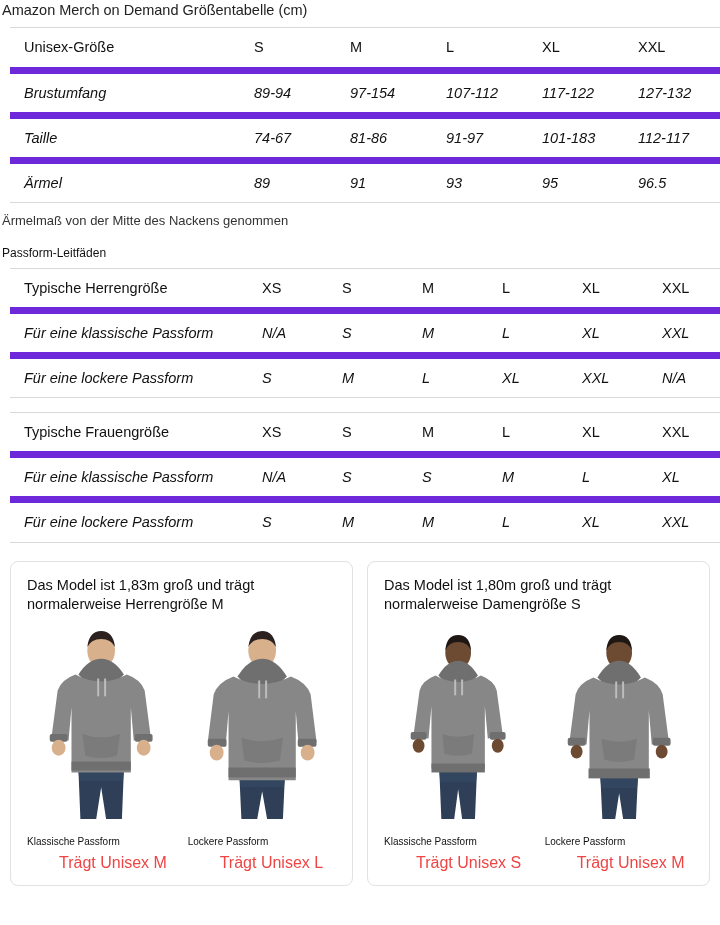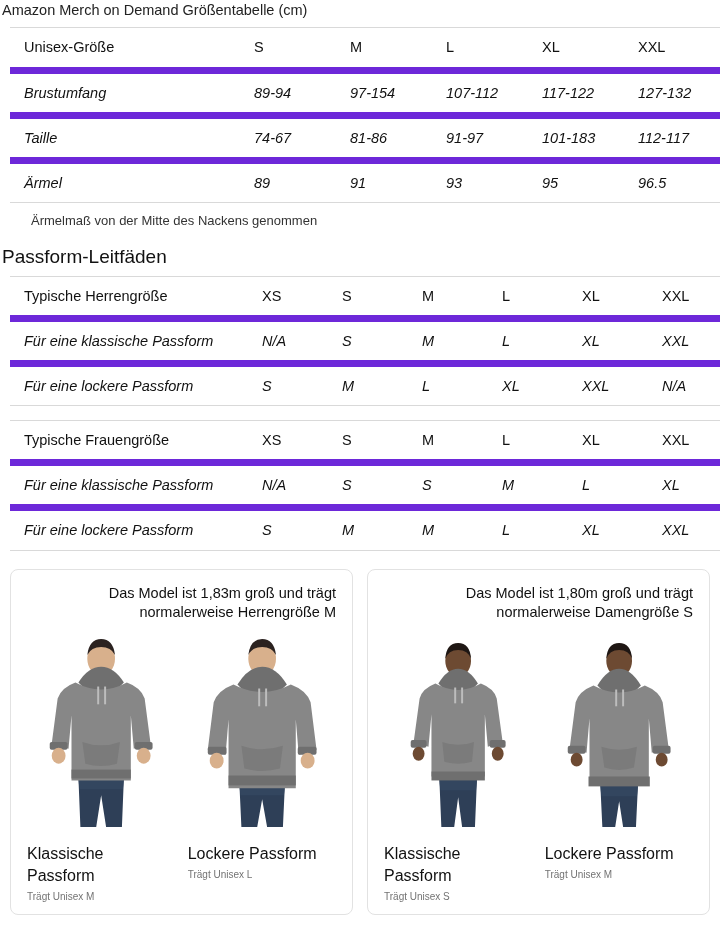--- a/index.html
+++ b/index.html
@@ -63,24 +63,23 @@
 
   
   table.fit col.c0 { width: 240px; }
   table.fit col.cx { width: 80px; }
 
   .note {
     font-size: 13px;
     color: #333;
     padding: 10px 8px 2px 2px;
     line-height: 1.3;
-    margin-left: 29px;
   }
   .section-label {
-    font-size: 19px;
+    font-size: 12px;
     color: #111;
     padding: 14px 0 8px 2px;
   }
   .gap-between {
     height: 14px;
   }
 
   
   .cards {
     display: flex;
@@ -96,21 +95,20 @@
     box-sizing: border-box;
     padding: 14px 16px 10px 16px;
     display: flex;
     flex-direction: column;
   }
   .card-head {
     font-size: 14.5px;
     line-height: 1.32;
     color: #111;
     min-height: 40px;
-    text-align: right;
   }
   .figures {
     display: flex;
     justify-content: space-between;
     margin-top: 6px;
     height: 205px;
   }
   .figure {
     width: 48%;
     display: flex;
@@ -122,29 +120,30 @@
   }
   .card-foot {
     display: flex;
     justify-content: space-between;
     margin-top: 8px;
   }
   .foot-col {
     width: 48%;
   }
   .foot-title {
-    font-size: 16px;
+    font-size: 10px;
     color: #111;
     line-height: 1.4;
   }
   .foot-sub {
-    font-size: 10px;
-    color: #737373;
+    font-size: 16px;
+    color: #ef4444;
     line-height: 1.5;
     margin-top: 2px;
+    margin-left: 32px;
   }
 </style>
 </head>
 <body>
 
 <div class="page">
 
   <div class="doc-title">Amazon Merch on Demand Größentabelle (cm)</div>
 
   <table class="sz main">

